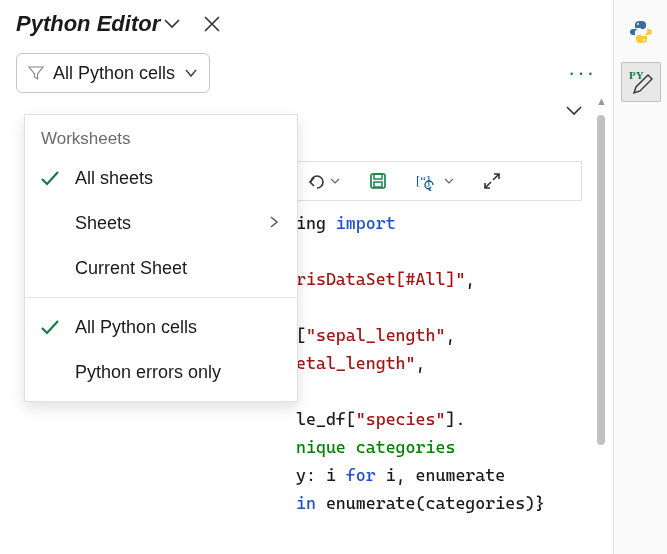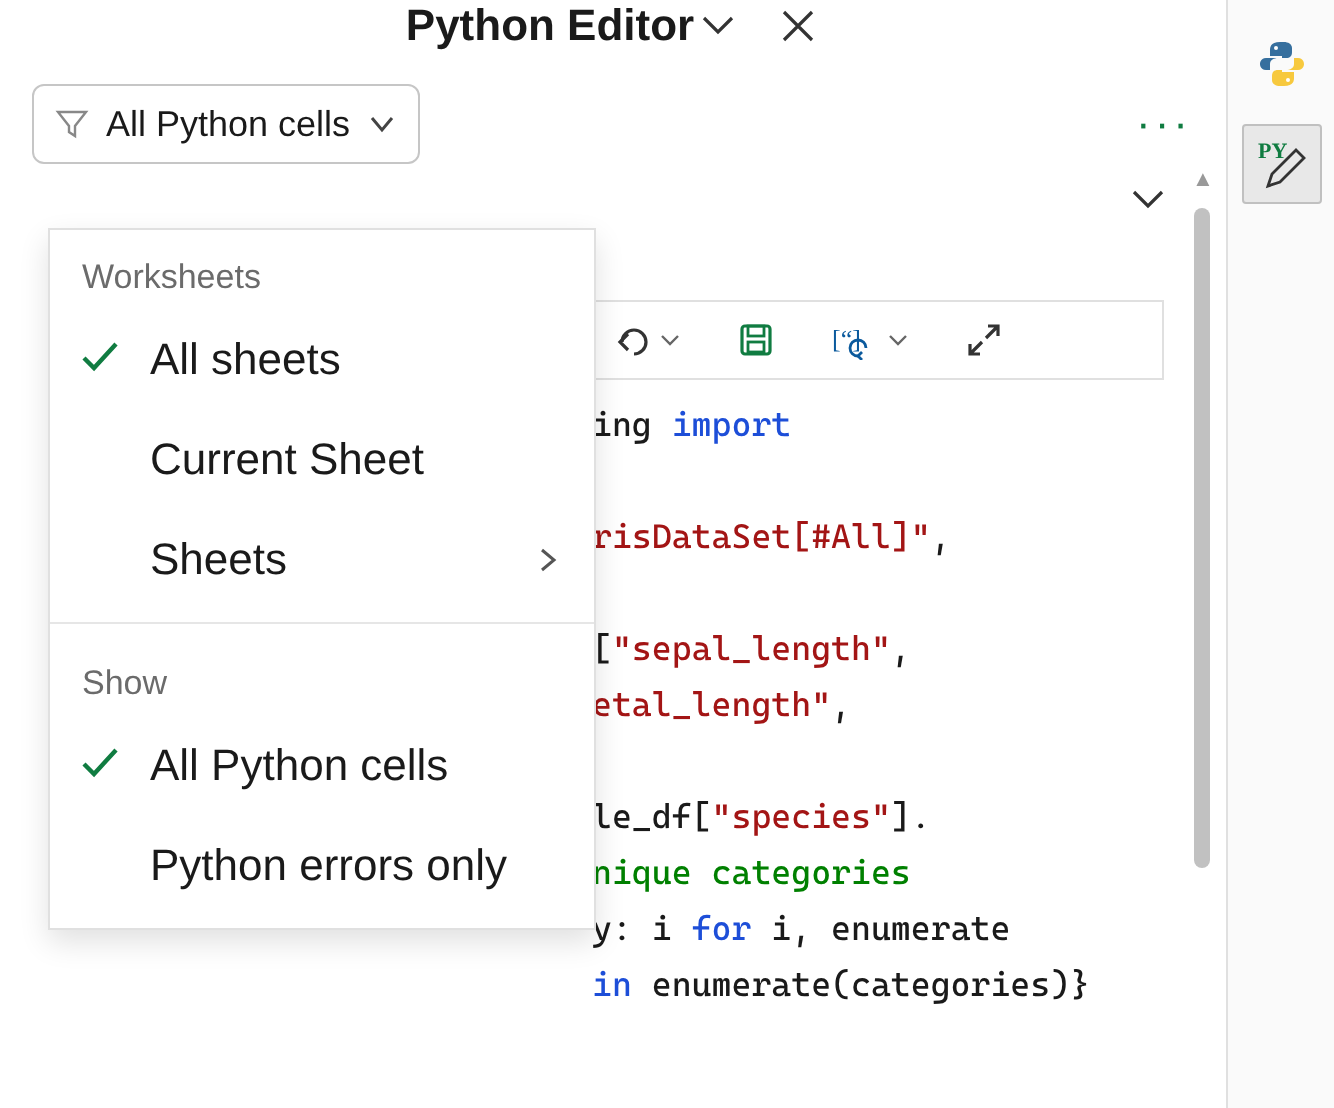--- a/index.html
+++ b/index.html
@@ -8,22 +8,23 @@
       background: #ffffff;
       width: 667px;
       height: 554px;
       overflow: hidden;
       position: relative;
       color: #1a1a1a;
     }
     .pane-header {
       display: flex;
       align-items: center;
-      justify-content: center;
-      padding: 0 14px 6px 16px;
+      justify-content: flex-start;
+      padding: 11px 14px 6px 16px;
+      font-style: italic;
     }
     .pane-title {
       font-size: 22px;
       font-weight: 600;
       color: #1a1a1a;
     }
     .pane-header-actions {
       display: flex;
       gap: 16px;
       align-items: center;
@@ -153,23 +154,23 @@
       z-index: 10;
       padding-bottom: 6px;
     }
     .dd-section-label {
       font-size: 17px;
       color: #6b6b6b;
       padding: 14px 16px 6px 16px;
     }
     .dd-item {
       display: flex;
-      align-items: flex-start;
+      align-items: flex-end;
       padding: 12px 16px 12px 14px;
-      font-size: 22px;
+      font-size: 18px;
       color: #1a1a1a;
       cursor: pointer;
       gap: 10px;
     }
     .dd-check {
       width: 26px;
       display: flex;
       color: #107c41;
       flex-shrink: 0;
     }
@@ -320,36 +321,35 @@
     <span class="dd-check">
       <svg width="22" height="22" viewBox="0 0 22 22">
           <path d="M3 12 L8 17 L19 5" stroke="#107c41" stroke-width="2.2" fill="none"></path>
         </svg>
     </span>
     <span class="dd-item-label">All sheets</span>
   </div>
 
   <div class="dd-item">
     <span class="dd-spacer"></span>
-    <span class="dd-item-label">Current Sheet</span>
-  </div>
-
-  <div class="dd-item">
-    <span class="dd-spacer"></span>
     <span class="dd-item-label">Sheets</span>
     <span class="dd-chev">
       <svg width="14" height="14" viewBox="0 0 14 14">
           <path d="M4 2 L10 7 L4 12" stroke="currentColor" stroke-width="1.5" fill="none"></path>
         </svg>
     </span>
   </div>
 
+  <div class="dd-item">
+    <span class="dd-spacer"></span>
+    <span class="dd-item-label">Current Sheet</span>
+  </div>
+
   <div class="dd-divider"></div>
 
-  <div class="dd-section-label">Show</div>
 
   <div class="dd-item">
     <span class="dd-check">
       <svg width="22" height="22" viewBox="0 0 22 22">
           <path d="M3 12 L8 17 L19 5" stroke="#107c41" stroke-width="2.2" fill="none"></path>
         </svg>
     </span>
     <span class="dd-item-label">All Python cells</span>
   </div>
 

